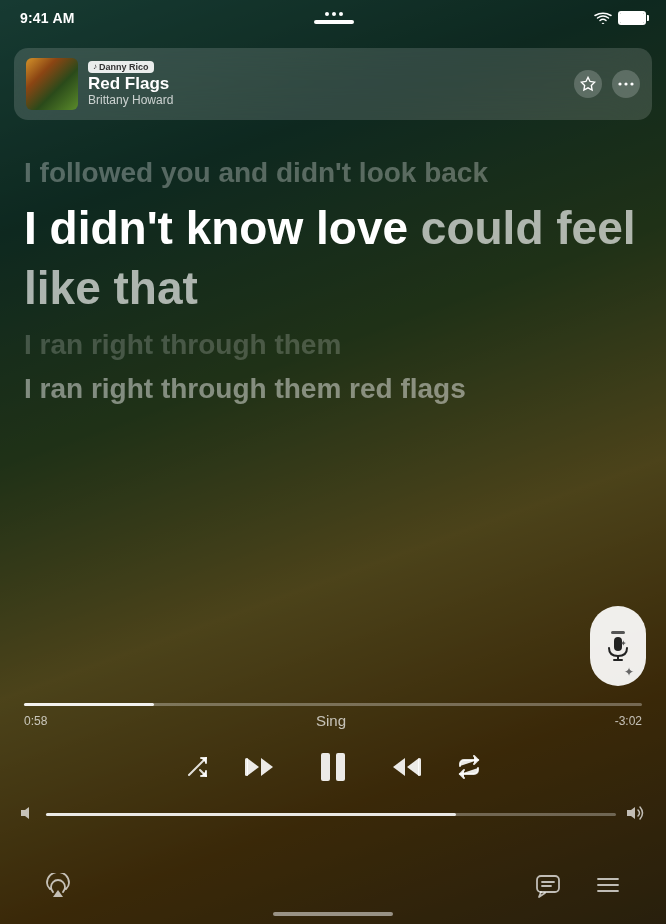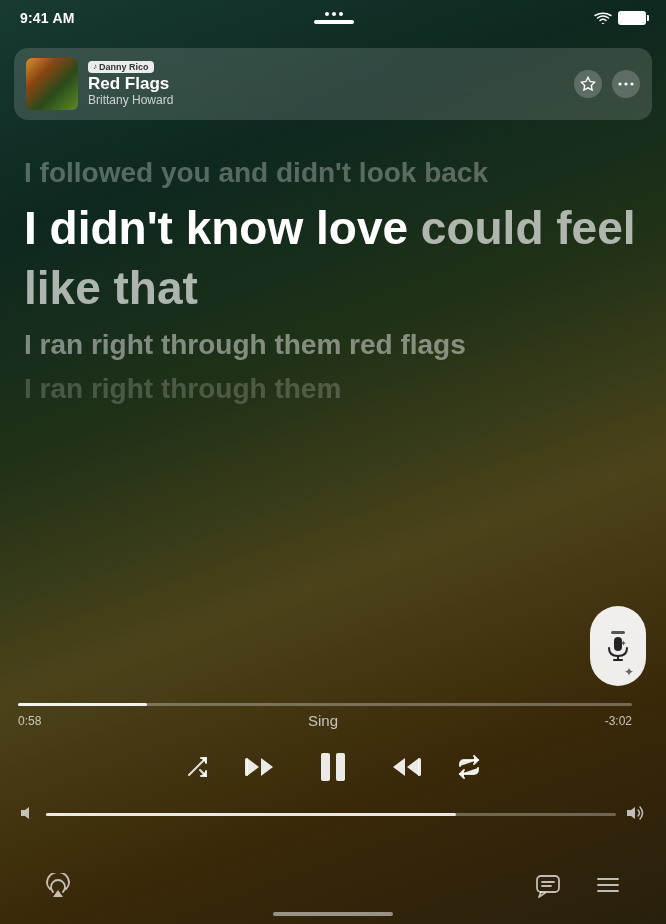--- a/index.html
+++ b/index.html
@@ -284,22 +284,22 @@
       height: 3px;
       background: #555;
       border-radius: 2px;
     }
 
     
     .player-progress {
       position: absolute;
       bottom: 195px;
       left: 0;
-      right: 16px;
-      padding: 0 18px;
+      right: 0;
+      padding: 0 24px;
       z-index: 10;
       margin-top: 20px;
     }
 
     .progress-bar-track {
       width: 100%;
       height: 3px;
       background: rgba(255,255,255,0.3);
       border-radius: 2px;
       position: relative;
@@ -486,25 +486,25 @@
     </div>
   </div>
 
   <div class="lyrics-area">
     <div class="lyric-line dim">
       <span>I followed you and didn't look back</span>
     </div>
     <div class="lyric-line active">
       <span class="highlight">I didn't know love </span><span class="upcoming">could feel like that</span>
     </div>
+    <div class="lyric-line dim" style="color: rgba(255,255,255,0.2);">
+      <span>I ran right through them</span>
+    </div>
     <div class="lyric-line next">
       <span>I ran right through them red flags</span>
-    </div>
-    <div class="lyric-line dim" style="color: rgba(255,255,255,0.2);">
-      <span>I ran right through them</span>
     </div>
   </div>
 
   <div class="mic-button">
     <div class="mic-top"></div>
     <div class="mic-icon-wrap">
       <svg width="28" height="28" viewBox="0 0 28 28">
         <rect x="10" y="3" width="8" height="14" rx="4" fill="#222"></rect>
         <path d="M5 14 Q5 22 14 22 Q23 22 23 14" fill="none" stroke="#222" stroke-width="2" stroke-linecap="round"></path>
         <line x1="14" y1="22" x2="14" y2="26" stroke="#222" stroke-width="2"></line>

